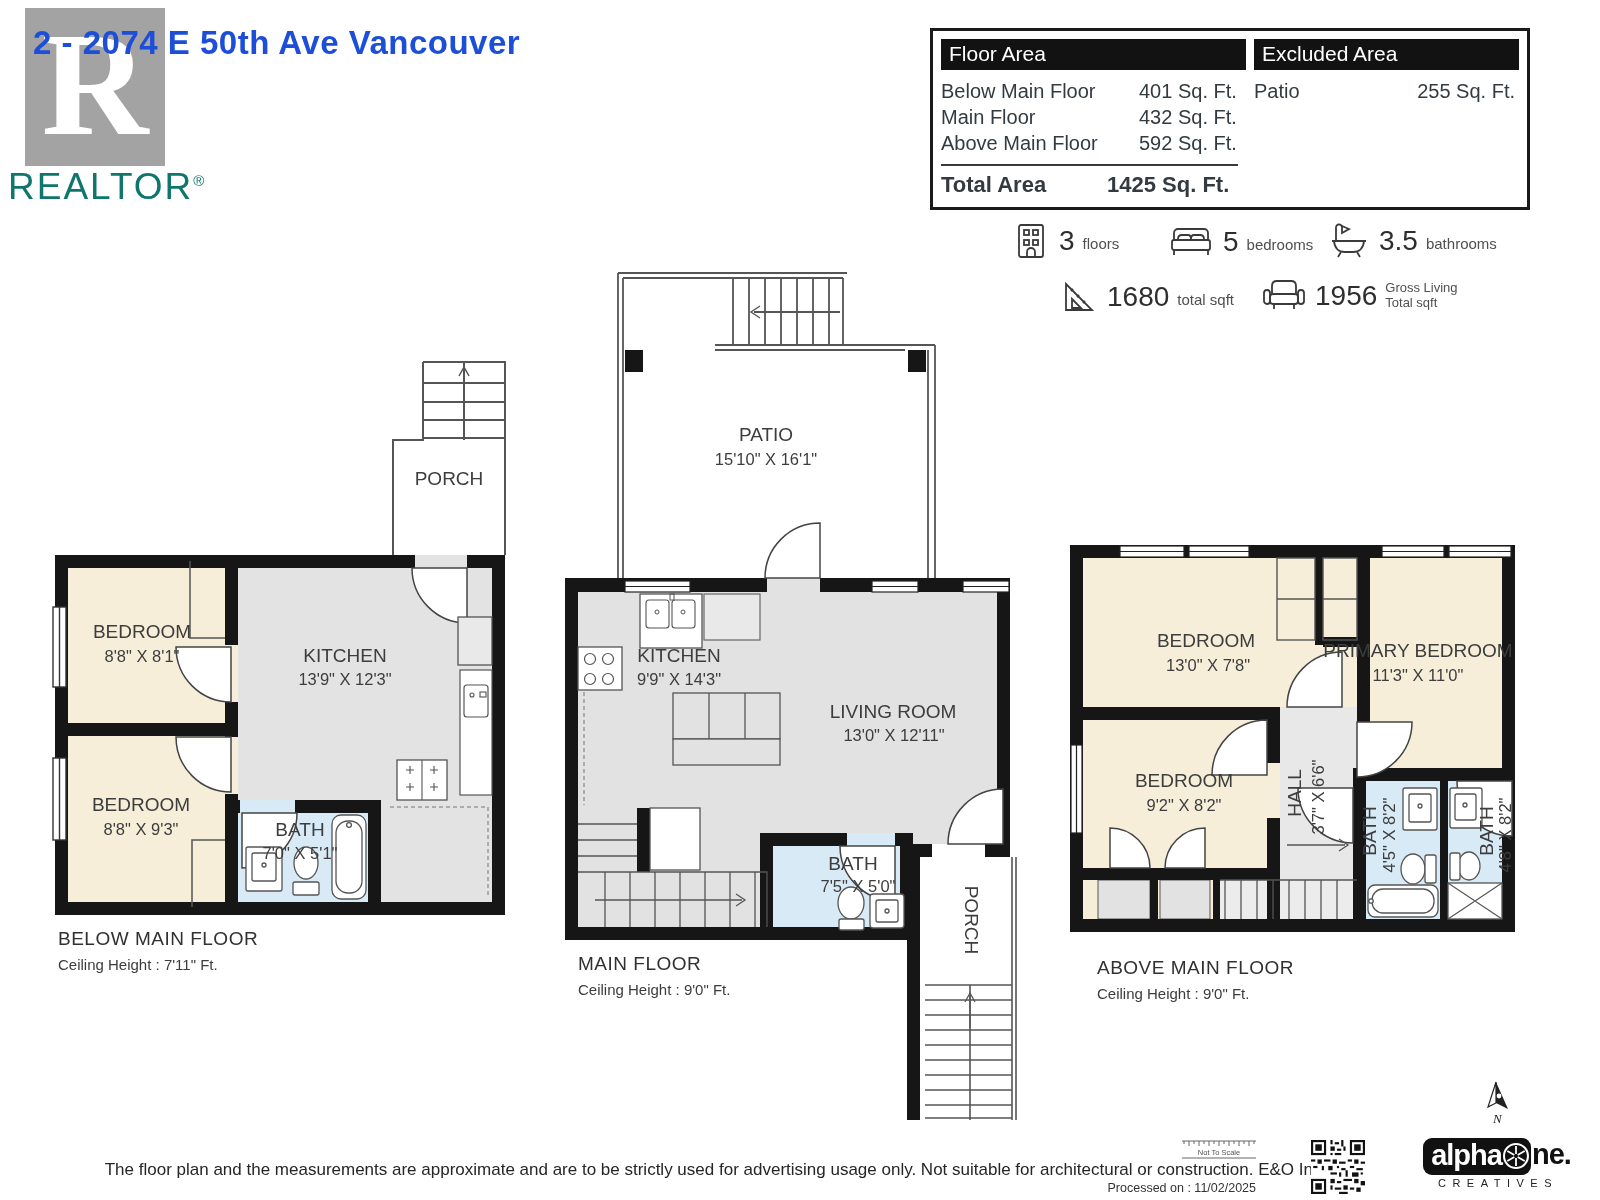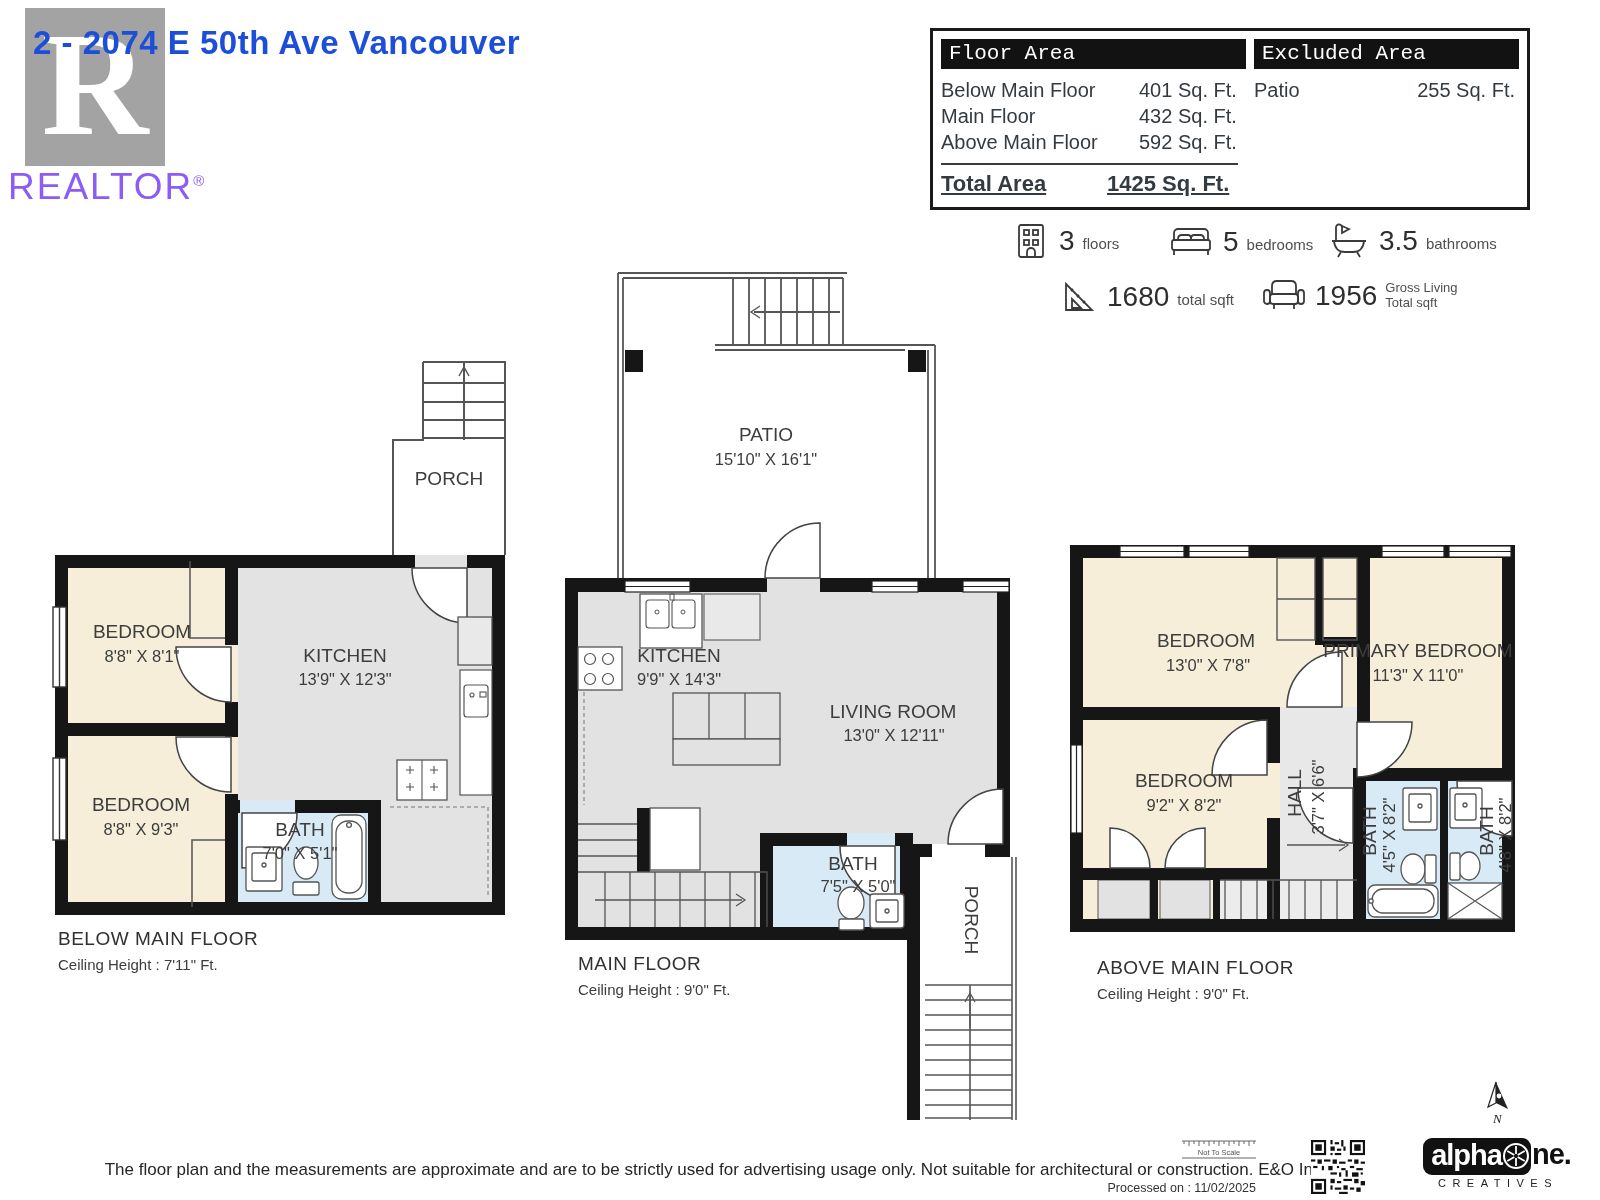--- a/index.html
+++ b/index.html
@@ -2,35 +2,35 @@
 <html><head>
 <meta charset="utf-8">
 <style>
   html,body{margin:0;padding:0;background:#fff;}
   #canvas{position:relative;width:1600px;height:1200px;background:#fff;overflow:hidden;
           font-family:"Liberation Sans",sans-serif;}
   
   .logo-block{position:absolute;left:25px;top:8px;width:140px;height:158px;background:#a3a3a3;
               display:flex;align-items:center;justify-content:center;}
   .logo-r{font-family:"Liberation Serif",serif;font-weight:bold;font-size:148px;color:#fff;line-height:1;margin-top:-6px;}
-  .logo-text{position:absolute;left:8px;top:166px;font-size:37px;color:#8b5cf6;letter-spacing:2px;}
+  .logo-text{position:absolute;left:8px;top:166px;font-size:37px;color:#0f766e;letter-spacing:2px;}
   .logo-text .reg{font-size:15px;vertical-align:super;}
   .title{position:absolute;left:33px;top:24px;margin:0;font-size:33px;font-weight:bold;color:#1d4ed8;letter-spacing:.5px;}
   
   .area-box{position:absolute;left:930px;top:28px;width:600px;height:182px;border:3px solid #1a1a1a;
             box-sizing:border-box;display:flex;padding:8px 8px 0 8px;color:#333b41;}
   .area-col{display:flex;flex-direction:column;}
   .area-col.left{width:305px;margin-right:8px;}
   .area-col.right{flex:1;}
-  .area-bar{background:#121212;color:#fff;font-size:21px;padding:3px 8px 4px 8px;margin-bottom:8px;font-family:Liberation Mono, monospace;}
+  .area-bar{background:#121212;color:#fff;font-size:21px;padding:3px 8px 4px 8px;margin-bottom:8px;}
   .area-row{display:flex;font-size:20px;line-height:26px;}
   .area-row .lab{width:198px;}
   .area-row.spread{justify-content:space-between;padding-right:4px;}
   .area-divider{border-top:2px solid #3a3a3a;margin:8px 0 6px 0;width:297px;}
-  .total-row{display:flex;font-size:22px;font-weight:bold;text-decoration:underline;}
+  .total-row{display:flex;font-size:22px;font-weight:bold;}
   .total-row .tlab{width:166px;}
   
   .stat{position:absolute;display:flex;align-items:center;color:#2e2e2e;}
   .stat .num{font-size:28px;margin-left:9px;}
   .stat .slab{font-size:15px;color:#4f4f4f;margin-left:8px;margin-top:4px;}
   .stat .slab2{font-size:13px;line-height:1.15;color:#4f4f4f;margin-left:8px;}
   .stat svg{flex:0 0 auto;}
   
   .plan{position:absolute;}
   .rn{font:19px "Liberation Sans",sans-serif;fill:#3d3d3d;}

